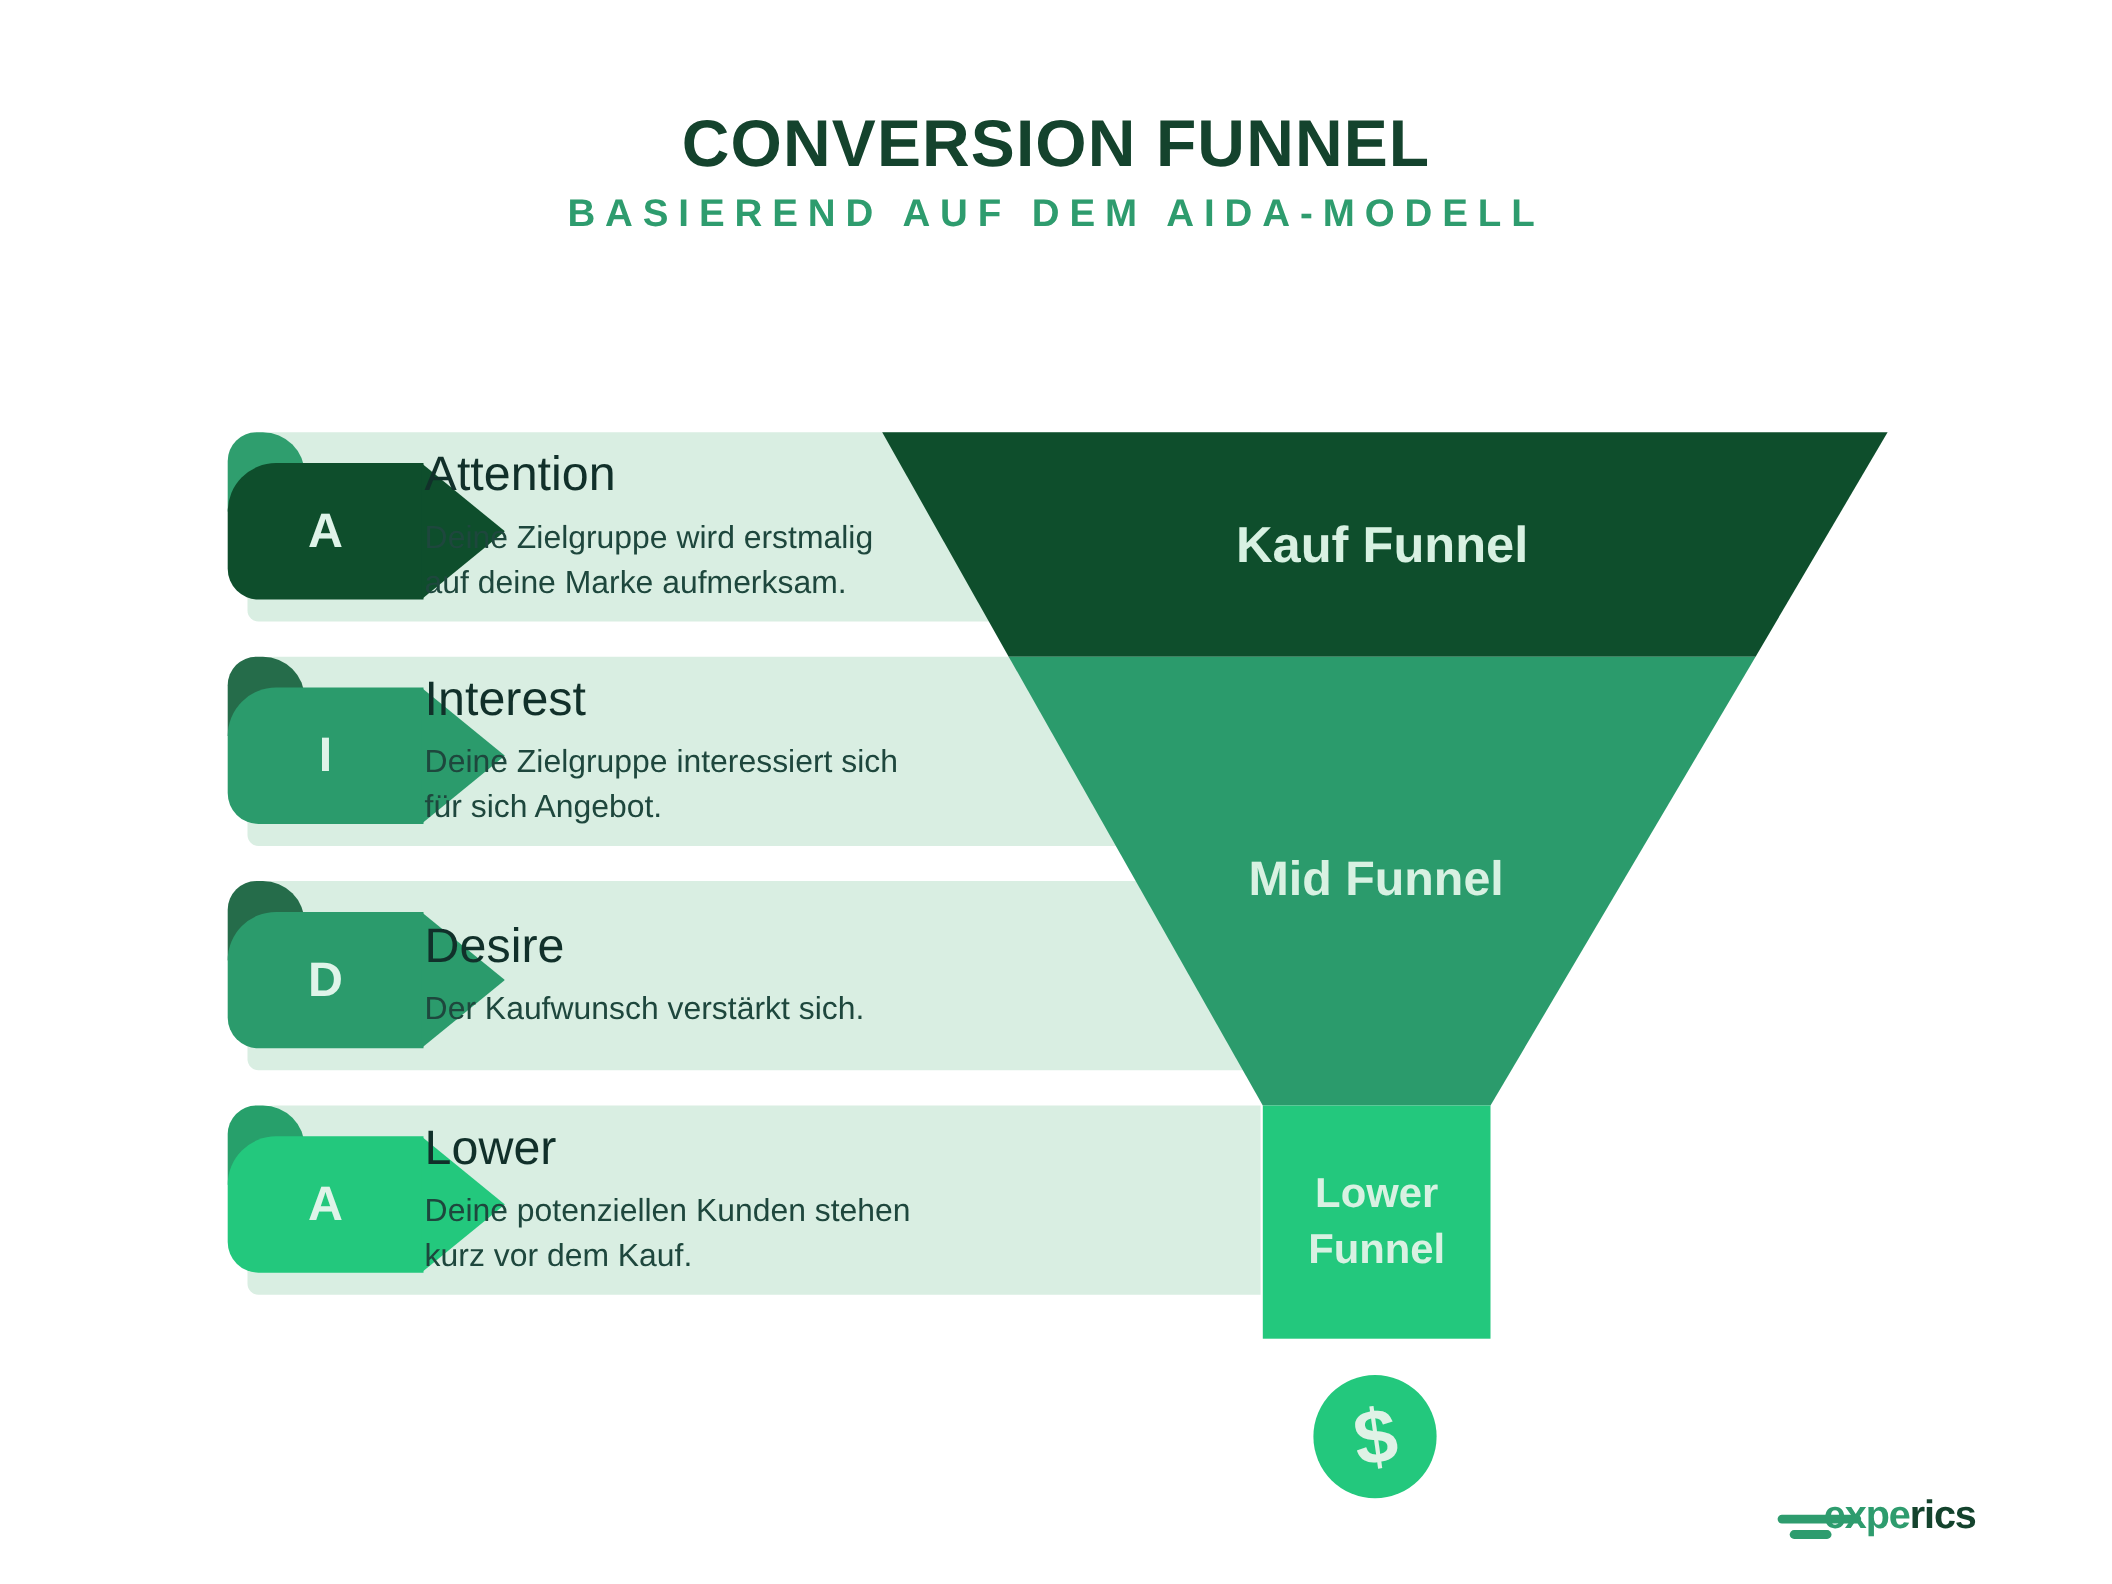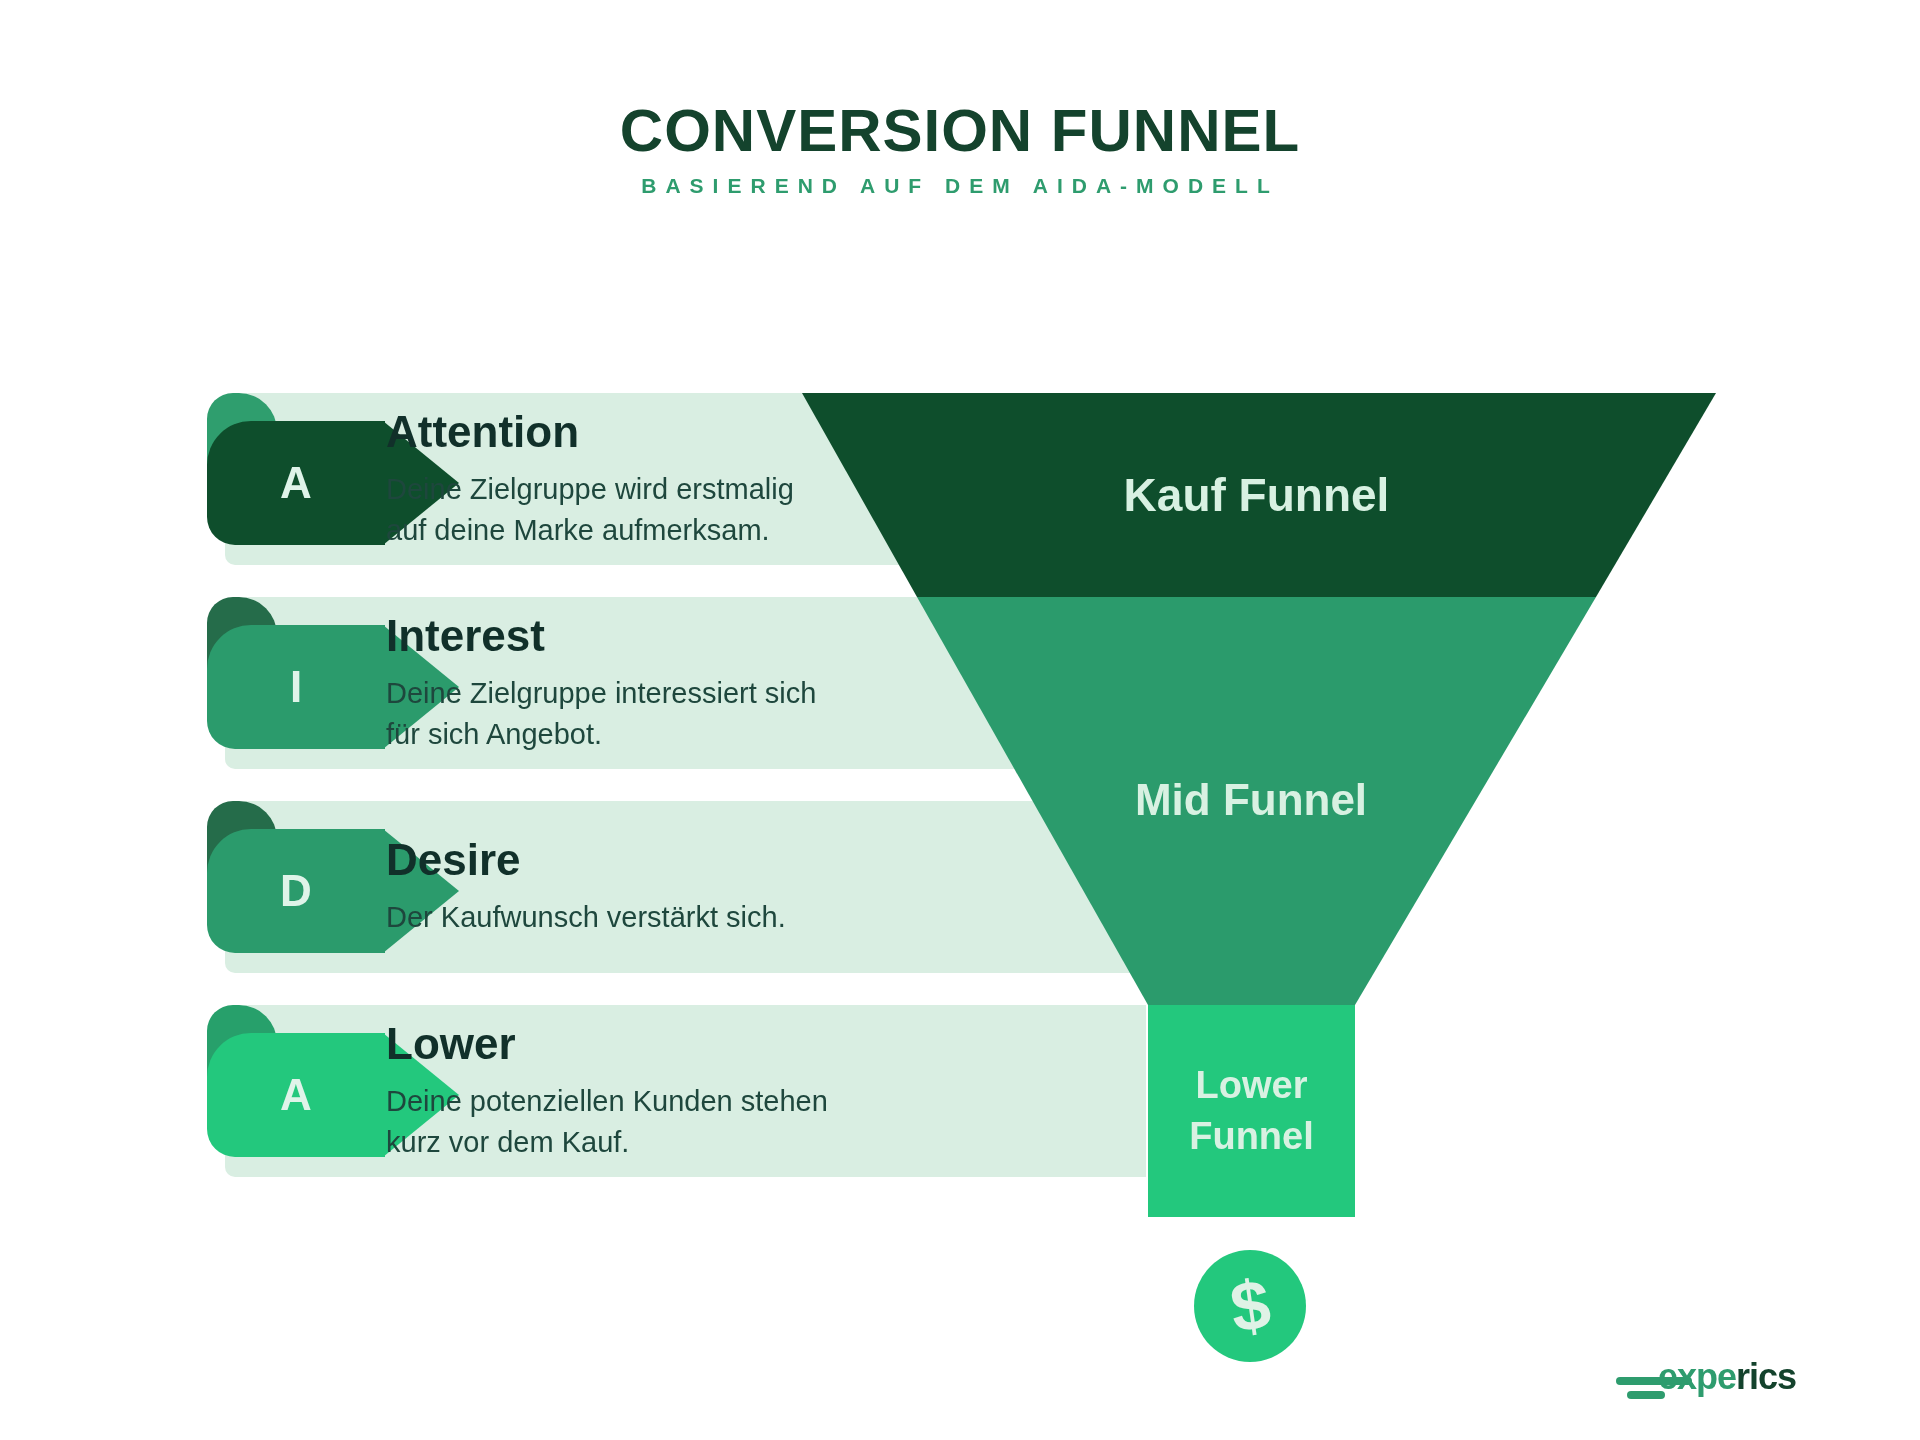--- a/index.html
+++ b/index.html
@@ -7,36 +7,36 @@
     position:relative;width:1920px;height:1440px;overflow:hidden;background:#ffffff;
     font-family:"Liberation Sans",sans-serif;
   }
   
   .title{
     position:absolute;top:96px;left:0;width:1920px;text-align:center;
     font-size:60px;font-weight:800;letter-spacing:1px;color:#14432d;
   }
   .subtitle{
     position:absolute;top:174px;left:0;width:1920px;text-align:center;
-    font-size:21px;font-weight:700;letter-spacing:9px;color:#2e9c6e;
+    font-size:35px;font-weight:700;letter-spacing:9px;color:#2e9c6e;
   }
   
   .stage{
     position:absolute;left:225px;width:921px;height:172px;
     background:#d9eee2;border-radius:24px 0 0 10px;z-index:1;
   }
   .stage.s1{top:393px}
   .stage.s2{top:597px}
   .stage.s3{top:801px}
   .stage.s4{top:1005px}
   .stage-text{
     position:absolute;left:161px;top:50%;transform:translateY(-50%);width:700px;
   }
   .stage-title{
-    font-size:44px;font-weight:700;color:#11302a;margin-bottom:12px;
+    font-size:44px;font-weight:400;color:#11302a;margin-bottom:12px;
   }
   .stage-desc{
     font-size:29px;font-weight:500;color:#1e473d;line-height:1.42;
   }
   
   .badge{position:absolute;left:-18px;top:0;width:256px;height:156px;}
   .badge .fold{
     position:absolute;left:0;top:0;width:70px;height:72px;
     border-radius:26px 38px 0 0;
   }

